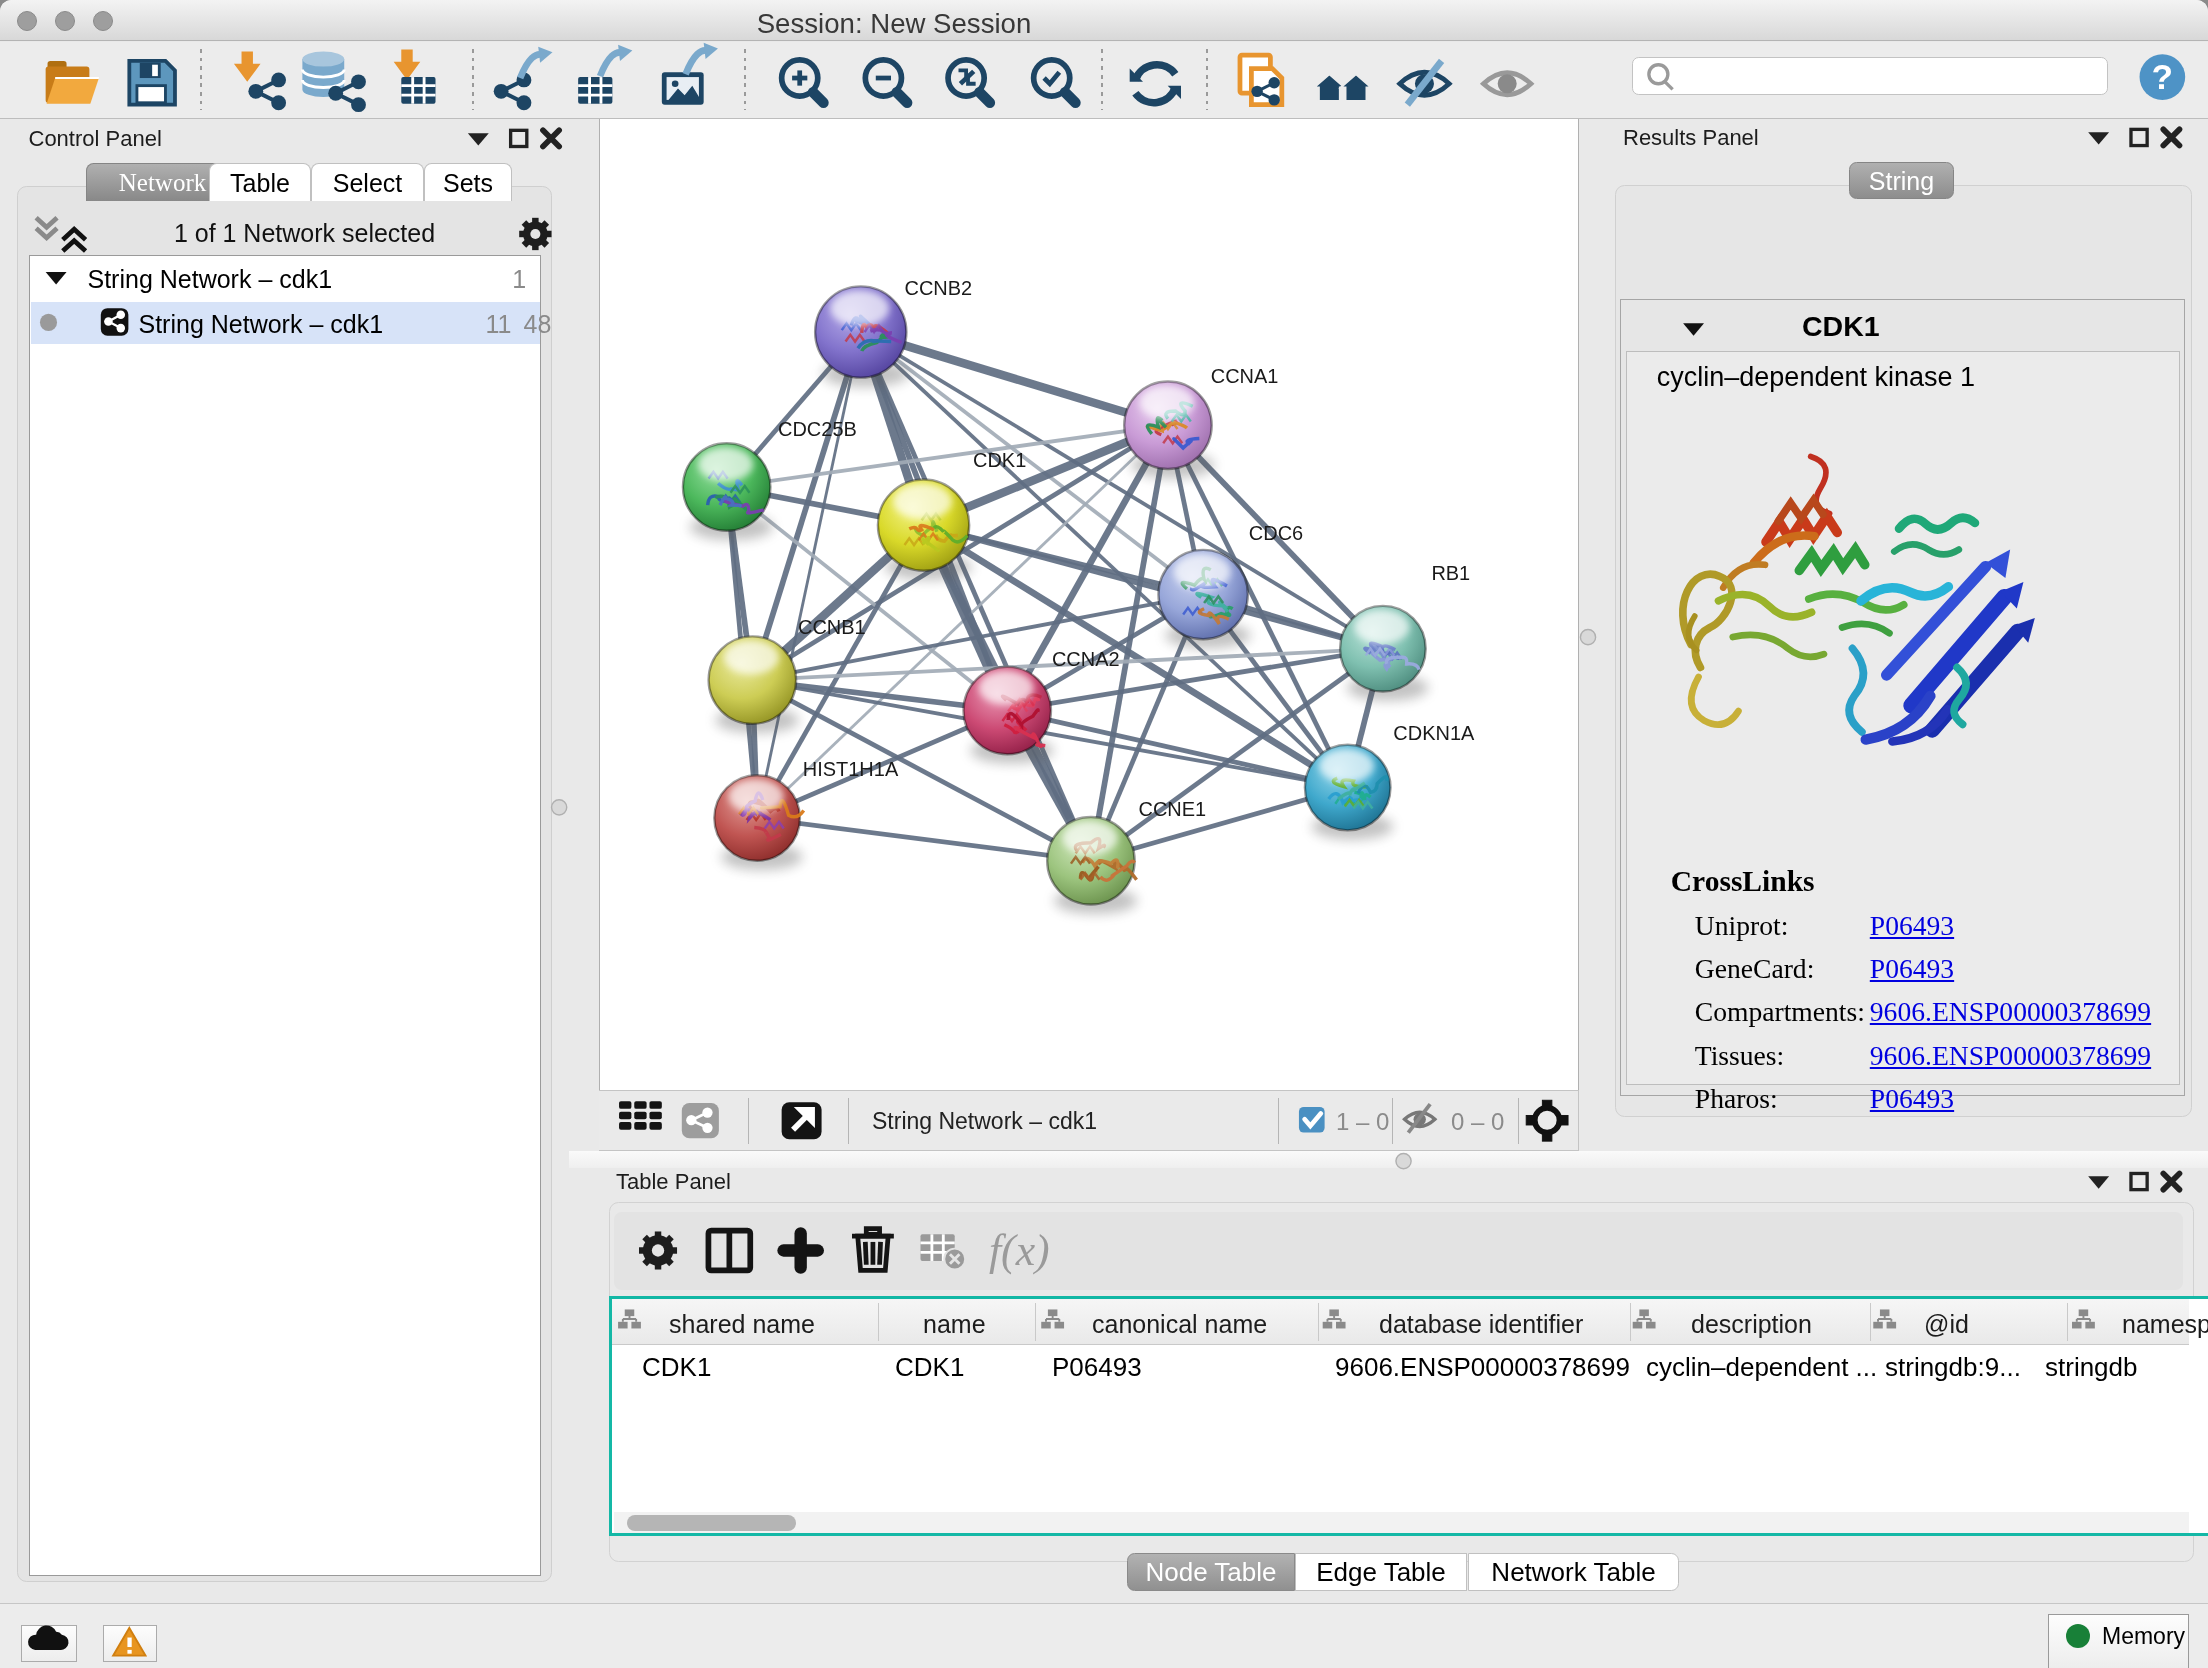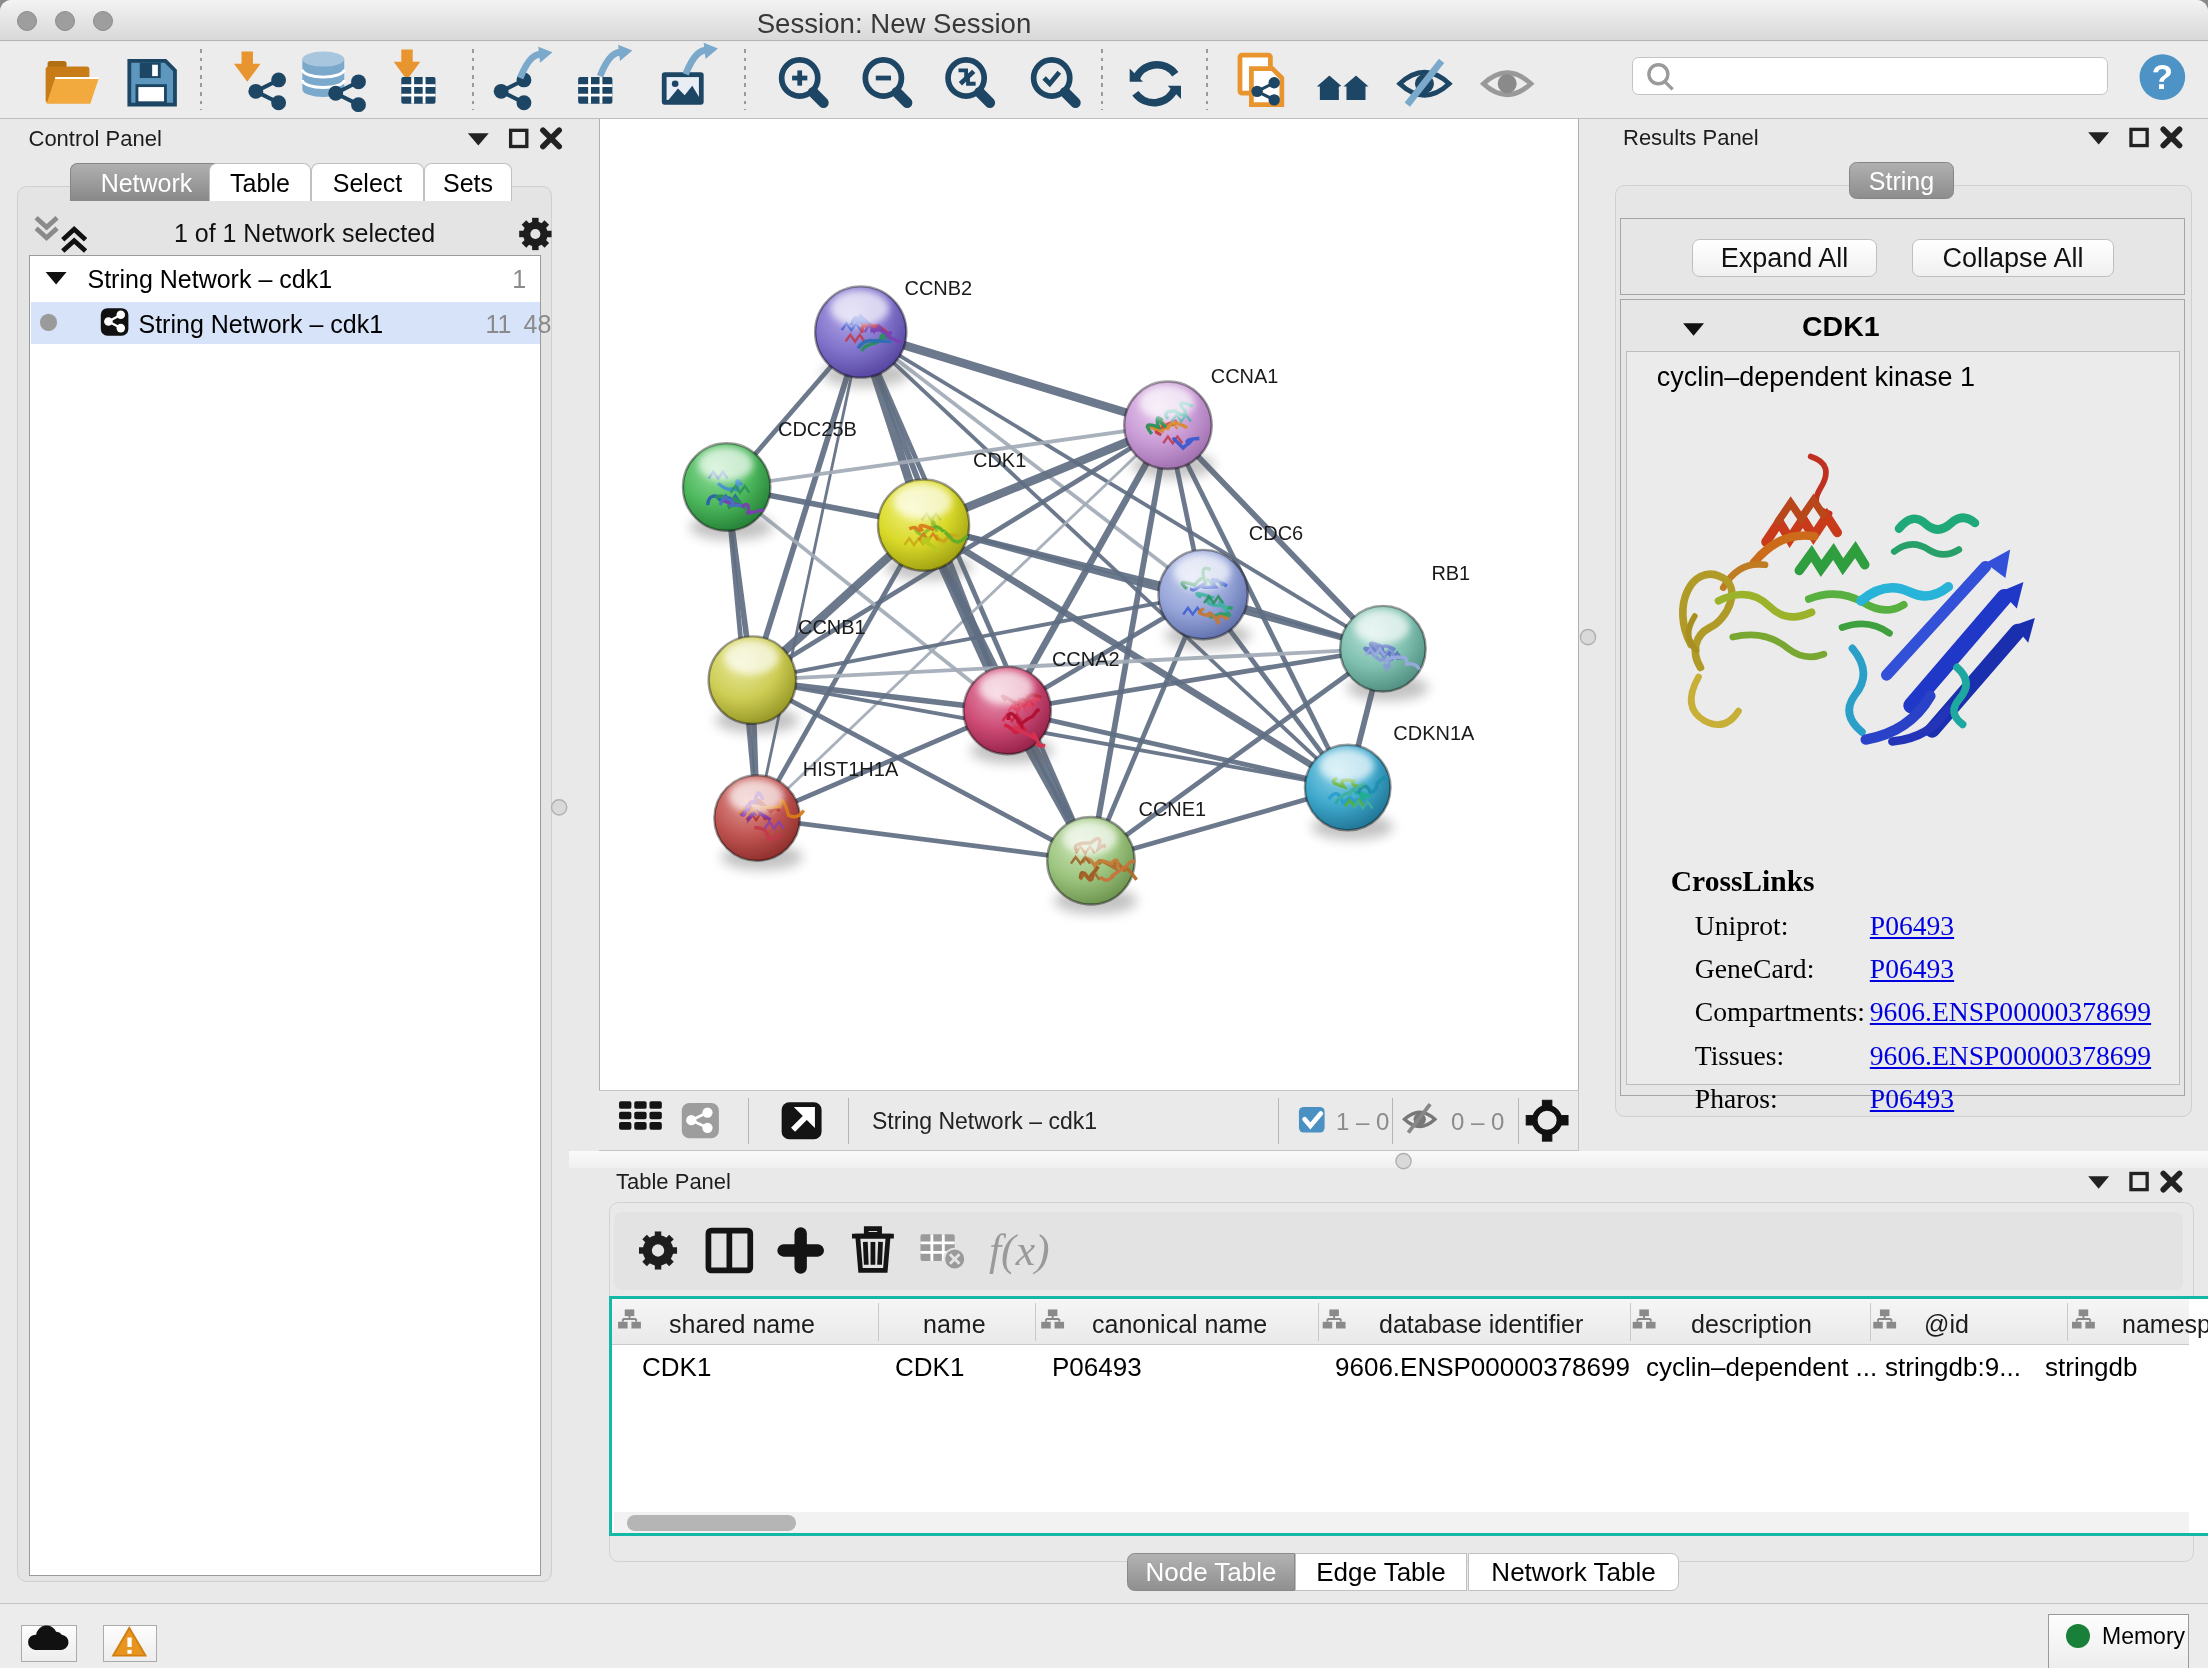--- a/index.html
+++ b/index.html
@@ -59,21 +59,21 @@
   <div class="abs" id="toolbar"></div>
     <div class="abs tsep" style="left:200px"></div>
     <div class="abs tsep" style="left:472px"></div>
     <div class="abs tsep" style="left:744px"></div>
     <div class="abs tsep" style="left:1101px"></div>
     <div class="abs tsep" style="left:1206px"></div>
   <div class="abs" id="searchbox"></div>
 
   <div class="abs ptitle" style="left:28.5px; top:126px;">Control Panel</div>
   <div class="abs" id="cp-inner"></div>
-  <div class="abs cptab sel" style="left:70px; width:153px;">Network</div>
+  <div class="abs cptab sel" style="left:86px; width:153px;font-family:Liberation Serif, serif;">Network</div>
   <div class="abs cptab" style="left:209px; width:102px;">Table</div>
   <div class="abs cptab" style="left:311px; width:113px;">Select</div>
   <div class="abs cptab" style="left:424px; width:88px;">Sets</div>
   <div class="abs" style="left:124px; top:219px; width:361px; text-align:center; font-size:25px; color:#111;">1 of 1 Network selected</div>
   <div class="abs" id="cp-list">
     <div class="trow" style="top:3.8px;">
       <span style="position:absolute; left:57px; top:5.7px;">String Network – cdk1</span>
       <span style="position:absolute; right:13.3px; top:5.7px; color:#8a8a8a;">1</span>
     </div>
     <div class="trow" style="top:46px; background:#d7e3f8;">
@@ -356,24 +356,20 @@
   <div class="abs nbsep" style="left:1278px; top:1098px;"></div>
   <div class="abs" style="left:1336px; top:1108px; font-size:24px; color:#8b8b8b;">1 – 0</div>
   <div class="abs nbsep" style="left:1392px; top:1098px;"></div>
   <div class="abs" style="left:1451px; top:1108px; font-size:24px; color:#8b8b8b;">0 – 0</div>
   <div class="abs nbsep" style="left:1518px; top:1098px;"></div>
   <div class="abs" id="hsplit"></div>
 
   <div class="abs ptitle" style="left:1623px; top:125px;">Results Panel</div>
   <div class="abs" id="rp-inner"></div>
   <div class="abs" style="left:1849px; top:162px; width:105px; height:37px; background:linear-gradient(#b0b0b0,#8d8d8d); border:1px solid #858585; border-radius:7.6px; color:#fff; font-size:25px; text-align:center; line-height:36px;">String</div>
-  <div class="abs" id="rp-box1">
-    <div class="rbtn" style="left:71px; width:185px;">Expand All</div>
-    <div class="rbtn" style="left:291px; width:202px;">Collapse All</div>
-  </div>
   <div class="abs" id="rp-box2">
     <div style="position:absolute; left:181px; top:9.5px; font-size:28.5px; font-weight:bold; color:#000;">CDK1</div>
     <div id="rp-sub">
       <div style="position:absolute; left:30px; top:9.5px; font-size:27px; color:#000;">cyclin–dependent kinase 1</div>
       <div class="xlrow" style="left:44px; top:469px; font-weight:bold; font-size:29.5px;">CrossLinks</div>
       <div class="xlrow" style="left:68px; top:514px;">Uniprot:</div>
         <div class="xlrow" style="left:243px; top:514px;"><a>P06493</a></div>
       <div class="xlrow" style="left:68px; top:557px;">GeneCard:</div>
         <div class="xlrow" style="left:243px; top:557px;"><a>P06493</a></div>
       <div class="xlrow" style="left:68px; top:600px;">Compartments:</div>

